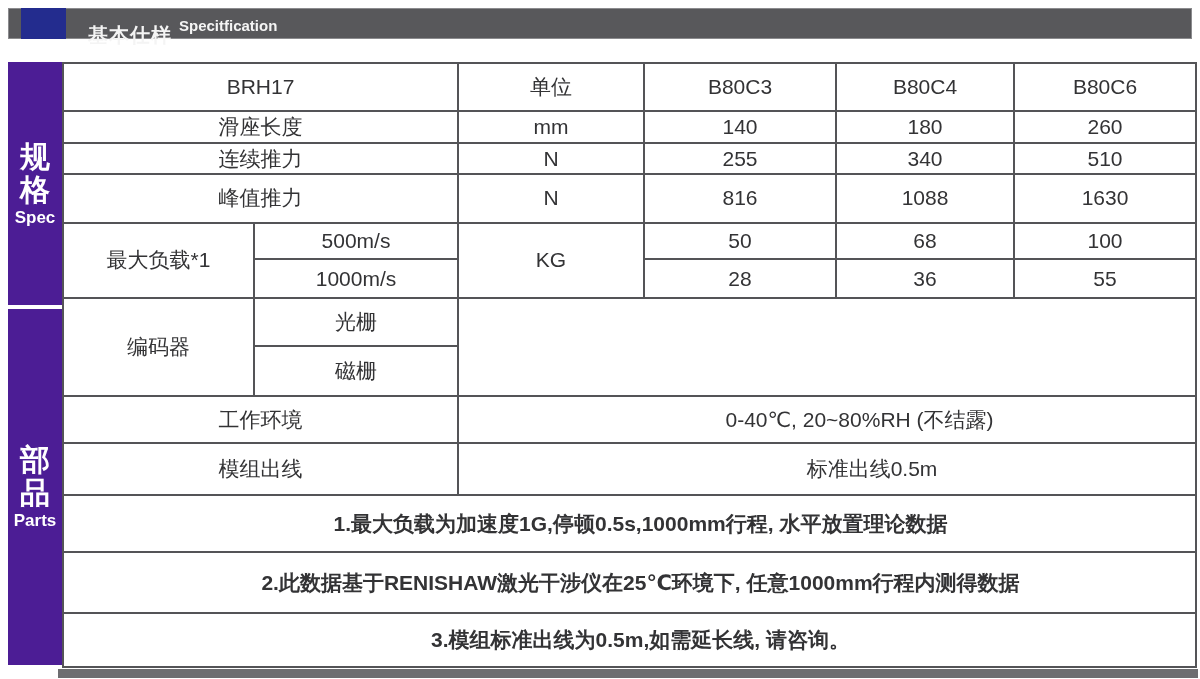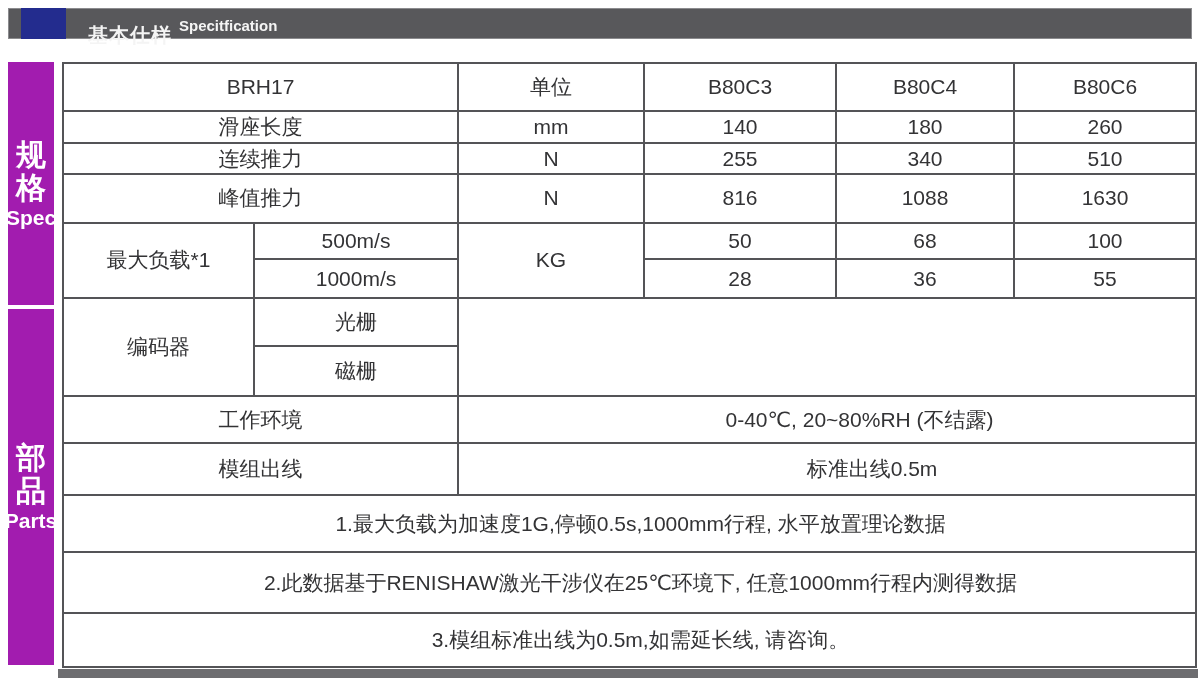--- a/index.html
+++ b/index.html
@@ -34,34 +34,34 @@
     color: #f4f4f4;
     z-index: 3;
     white-space: nowrap;
   }
   .header-title .zh { font-size: 20px; font-weight: bold; letter-spacing: 1px; margin-top: 23px; }
   .header-title .en { font-size: 15px; font-weight: bold; padding-top: 3px; }
 
   
   .side-block {
     position: absolute;
-    left: 8px; width: 46px;
-    background: #a21caf;
+    left: 8px; width: 54px;
+    background: #4c1d95;
     color: #ffffff;
     display: flex; flex-direction: column;
     align-items: center; justify-content: center;
   }
   .side-spec  { top: 62px;  height: 243px; }
   .side-parts { top: 309px; height: 356px; }
   .side-zh {
     font-size: 30px; font-weight: bold;
     width: 30px; line-height: 1.1;
     word-break: break-all; text-align: center;
   }
-  .side-en { font-size: 21px; font-weight: bold; margin-top: 2px; }
+  .side-en { font-size: 17px; font-weight: bold; margin-top: 2px; }
 
   
   table.spec {
     position: absolute;
     left: 62px; top: 62px;
     width: 1133px; height: 606px;
     border-collapse: collapse;
     table-layout: fixed;
   }
   table.spec td {
@@ -73,20 +73,21 @@
     overflow: hidden;
     white-space: nowrap;
   }
   td.lbl { font-size: 21px; margin-left: 29px; }
   td.env-val  { text-align: left; padding-left: 65px; }
   td.cab-val  { text-align: left; padding-left: 90px; margin-top: 32px; }
   td.note {
     text-align: left;
     padding-left: 22px;
     font-size: 20px;
+    font-weight: bold;
   }
 
   
   .bottom-strip {
     position: absolute;
     left: 58px; top: 669px; width: 1140px; height: 9px;
     background: #6d6d70;
   }
 </style>
 </head>

